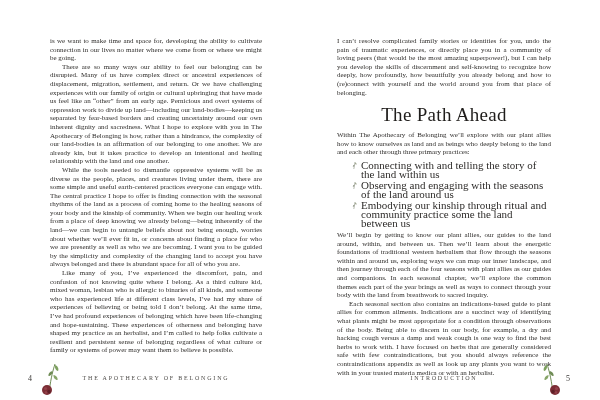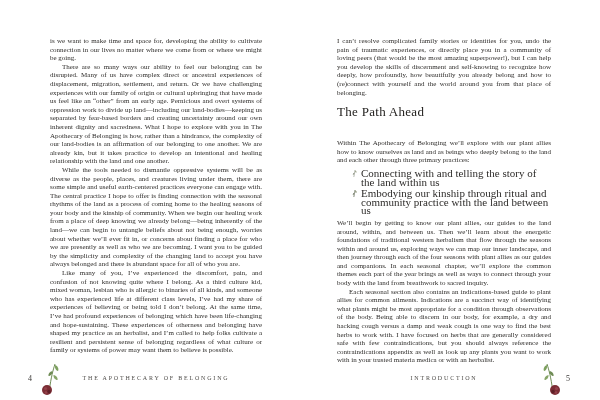--- a/index.html
+++ b/index.html
@@ -14,21 +14,21 @@
   .page-right .col { left:37px; right:49px; }
 
   p.body {
     margin:0; font-size:7px; line-height:8.6px; text-align:justify;
     color:#2e2c2a;
   }
   p.body.indent { text-indent:12px; }
   .it { }
 
   h2.section-heading {
-    margin:7px 0 19px 0; font-size:13px; font-weight:500; text-align:left;
+    margin:7px 0 5px 0; font-size:19px; font-weight:500; text-align:center;
     color:#1f1d1b; letter-spacing:0.3px; font-family:"Liberation Serif", serif;
   }
 
   ul.practices { list-style:none; margin:4px 0 4px 14px; padding:0; }
   ul.practices li {
     position:relative; padding-left:10px; margin:3px 0;
     font-size:11px; line-height:8.6px; text-align:left; color:#2e2c2a;
   }
   .sprig-bullet { position:absolute; left:0; top:0; width:7px; height:9px; }
 
@@ -96,28 +96,29 @@
             <path d="M3.9 4.2 C2.5 4.4 1.9 5.6 2.2 6.6 C3.5 6.4 4.1 5.3 3.9 4.2 Z" fill="#8a9180"></path>
           </svg>
           <span>Connecting with and telling the story of the land within us</span>
         </li>
         <li>
           <svg class="sprig-bullet" viewBox="0 0 8 10" xmlns="http://www.w3.org/2000/svg">
             <path d="M4.5 1 C4.2 4 3.8 6.5 3.2 9" stroke="#8a9180" stroke-width="0.7" fill="none"></path>
             <path d="M4.6 1.5 C6 1.8 6.6 3 6.2 4 C5 3.8 4.4 2.6 4.6 1.5 Z" fill="#99a088"></path>
             <path d="M3.9 4.2 C2.5 4.4 1.9 5.6 2.2 6.6 C3.5 6.4 4.1 5.3 3.9 4.2 Z" fill="#8a9180"></path>
           </svg>
+          <span>Observing and engaging with the seasons of the land around us</span>
         </li>
         <li>
           <svg class="sprig-bullet" viewBox="0 0 8 10" xmlns="http://www.w3.org/2000/svg">
             <path d="M4.5 1 C4.2 4 3.8 6.5 3.2 9" stroke="#8a9180" stroke-width="0.7" fill="none"></path>
             <path d="M4.6 1.5 C6 1.8 6.6 3 6.2 4 C5 3.8 4.4 2.6 4.6 1.5 Z" fill="#99a088"></path>
             <path d="M3.9 4.2 C2.5 4.4 1.9 5.6 2.2 6.6 C3.5 6.4 4.1 5.3 3.9 4.2 Z" fill="#8a9180"></path>
           </svg>
-          <span>Embodying our kinship through ritual and community practice with the land between us</span>
+          <span>Embodying our kinship through ritual and community practice some the land between us</span>
         </li>
       </ul>
 
       <p class="body"><span>We’ll begin by getting to know our plant allies, our guides to the land around, within, and between us. Then we’ll learn about the energetic foundations of traditional western herbalism that flow through the seasons within and around us, exploring ways we can map our inner landscape, and then journey through each of the four seasons with plant allies as our guides and companions. In each seasonal chapter, we’ll explore the common themes each part of the year brings as well as ways to connect through your body with the land from breathwork to sacred inquiry.</span></p>
 
       <p class="body indent"><span>Each seasonal section also contains an indications-based guide to plant allies for common ailments. Indications are a succinct way of identifying what plants might be most appropriate for a condition through observations of the body. Being able to discern in our body, for example, a dry and hacking cough versus a damp and weak cough is one way to find the best herbs to work with. I have focused on herbs that are generally considered safe with few contraindications, but you should always reference the contraindications appendix as well as look up any plants you want to work with in your trusted </span><span class="it">materia medica</span><span> or with an herbalist.</span></p>
     </div>
 
     <span class="page-number right-num">5</span>
 

